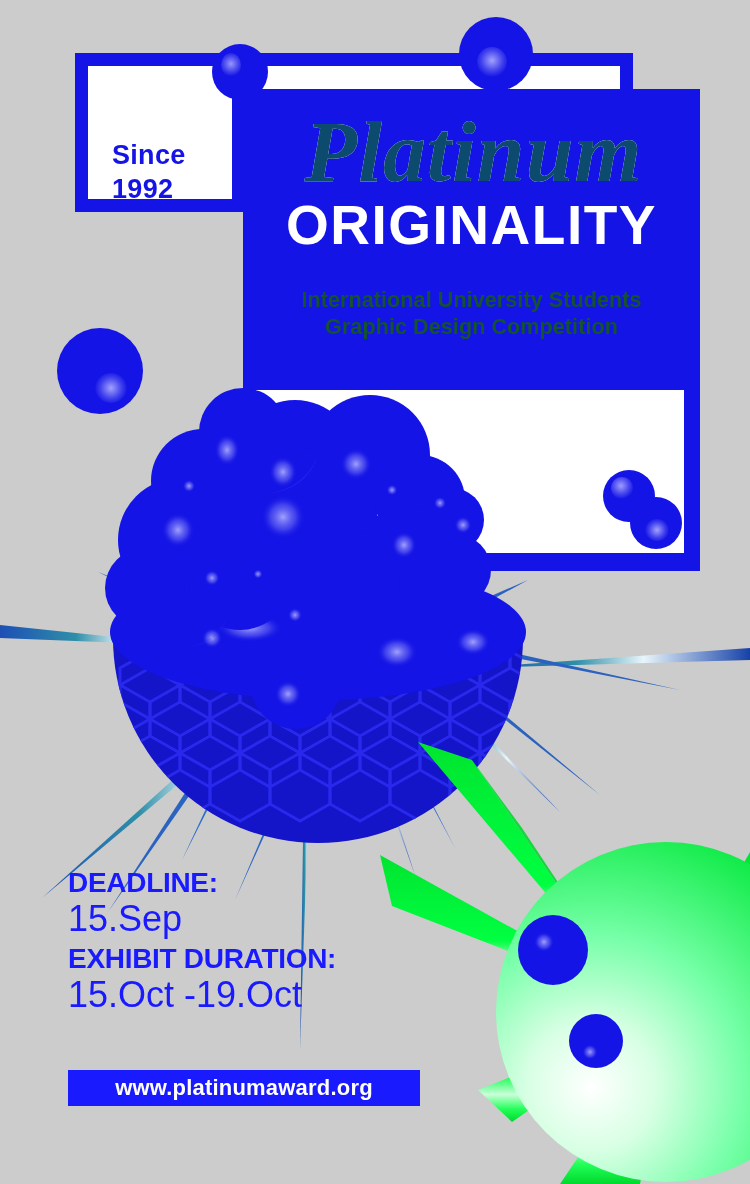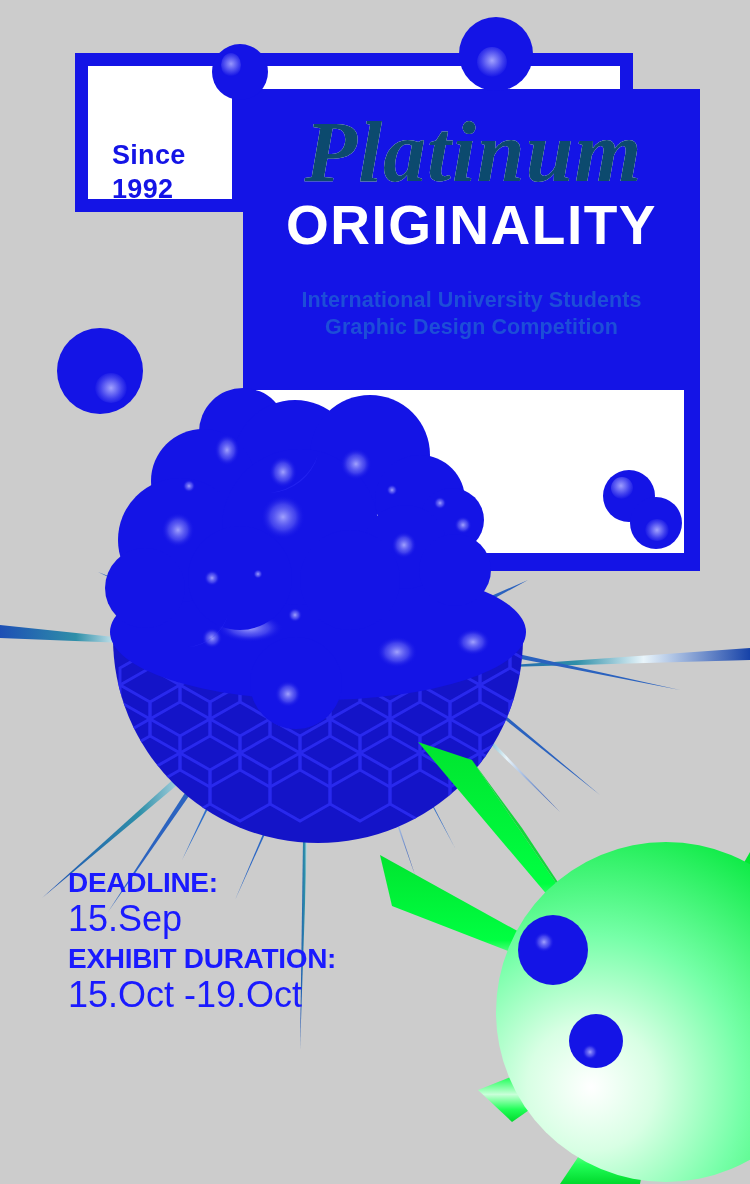--- a/index.html
+++ b/index.html
@@ -36,21 +36,21 @@
     color:#0c4a6e;font-size:86px;line-height:0.98;letter-spacing:1px;
     padding-left:4px;
     text-shadow:0 0 0 #fff;
   }
   #originality{
     font-family:"Liberation Sans",sans-serif;font-weight:700;
     color:#ffffff;font-size:55px;letter-spacing:1.5px;line-height:1.0;
     margin-top:4px;
   }
   #subtitle{
-    margin-top:34px;color:#1d4ed8;font-weight:700;font-size:21.5px;
+    margin-top:34px;color:#14532d;font-weight:700;font-size:21.5px;
     line-height:1.24;letter-spacing:0.1px;
   }
 
   
   #since-box{
     left:75px;top:53px;width:170px;height:159px;
     background:#ffffff;border:13px solid #1414e6;box-sizing:border-box;
     z-index:10;
   }
   #since-text{
@@ -312,14 +312,17 @@
     </g>
   </svg>
 
   <div class="abs" id="bottom-text">
     <div class="bt-head">DEADLINE:</div>
     <div class="bt-sub">15.Sep</div>
     <div class="bt-head">EXHIBIT DURATION:</div>
     <div class="bt-sub">15.Oct -19.Oct</div>
   </div>
 
+  <div class="abs" id="url-bar">
+    <span id="url-text">www.platinumaward.org</span>
+  </div>
 
 </div>
 
 </body></html>

